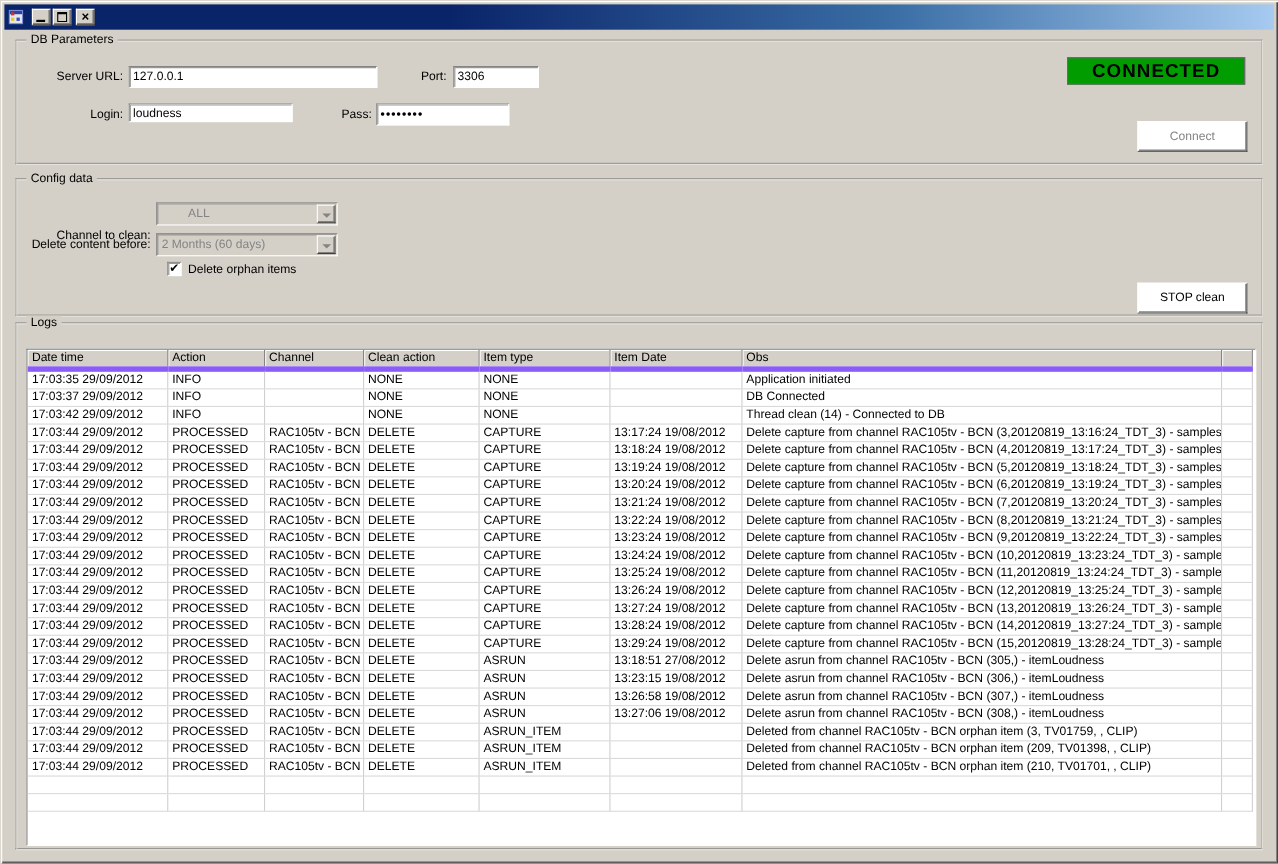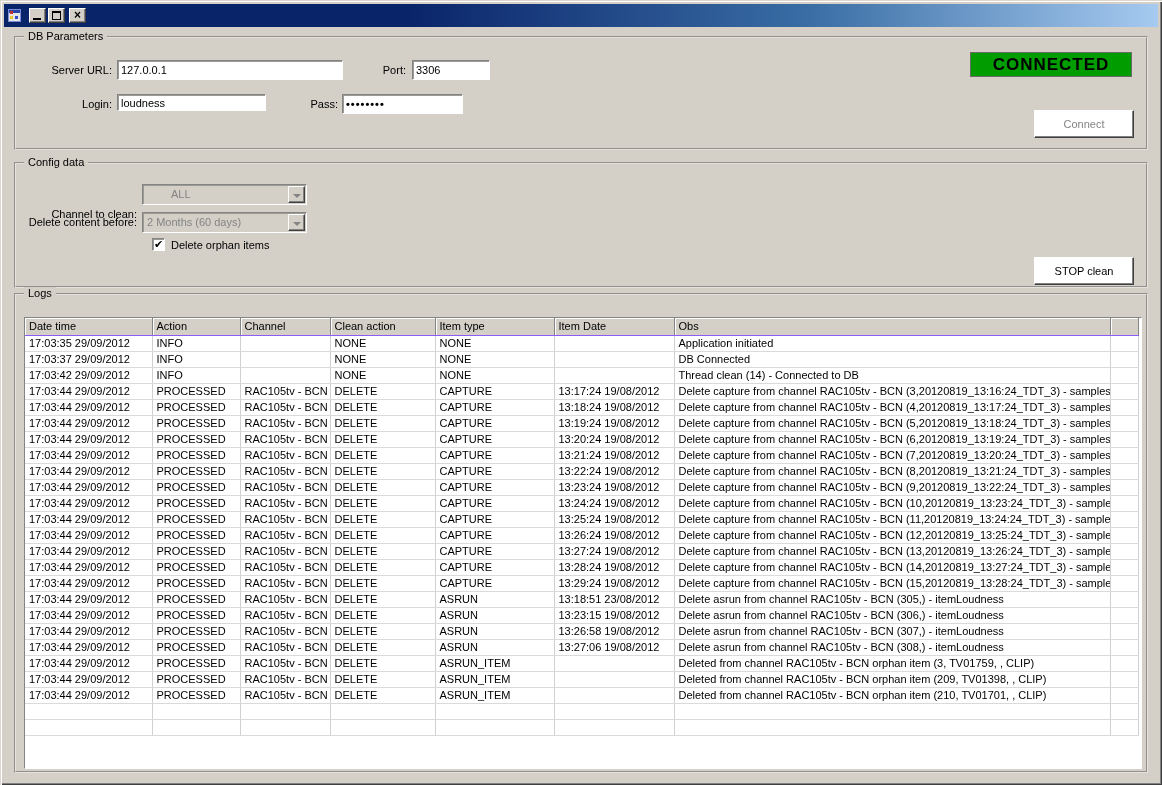--- a/index.html
+++ b/index.html
@@ -103,21 +103,21 @@
   
   .table-wrap {
     position:absolute; left:8px; top:22px; width:1118px; height:452px;
     background:#fff; overflow:hidden;
     border:1px solid; border-color:#848484 #fff #fff #848484;
   }
   table.logs-table { border-collapse:collapse; table-layout:fixed; width:1113px; }
   .logs-table th {
     height:17px; background:#D4D0C8; font-weight:normal; text-align:left;
     padding:0 4px; font-size:11px; white-space:nowrap; overflow:hidden;
-    border-right:1px solid #848484; border-bottom:1px solid #8b5cf6;
+    border-right:1px solid #848484; border-bottom:5px solid #8b5cf6;
     box-shadow: inset 1px 1px 0 #fff;
   }
   .logs-table td {
     height:16px; line-height:15px; padding:0 4px; font-size:11px;
     white-space:nowrap; overflow:hidden;
     border-right:1px solid #d0d0d0; border-bottom:1px solid #dadada;
     background:#fff;
   }
 </style>
 </head>
@@ -375,21 +375,21 @@
               <td>13:29:24 19/08/2012</td>
               <td>Delete capture from channel  RAC105tv - BCN (15,20120819_13:28:24_TDT_3) - samples</td>
               <td></td>
             </tr>
             <tr>
               <td>17:03:44 29/09/2012</td>
               <td>PROCESSED</td>
               <td>RAC105tv - BCN</td>
               <td>DELETE</td>
               <td>ASRUN</td>
-              <td>13:18:51 23/08/2012</td>
+              <td>13:18:51 27/08/2012</td>
               <td>Delete asrun from channel RAC105tv - BCN (305,) - itemLoudness</td>
               <td></td>
             </tr>
             <tr>
               <td>17:03:44 29/09/2012</td>
               <td>PROCESSED</td>
               <td>RAC105tv - BCN</td>
               <td>DELETE</td>
               <td>ASRUN</td>
               <td>13:23:15 19/08/2012</td>

